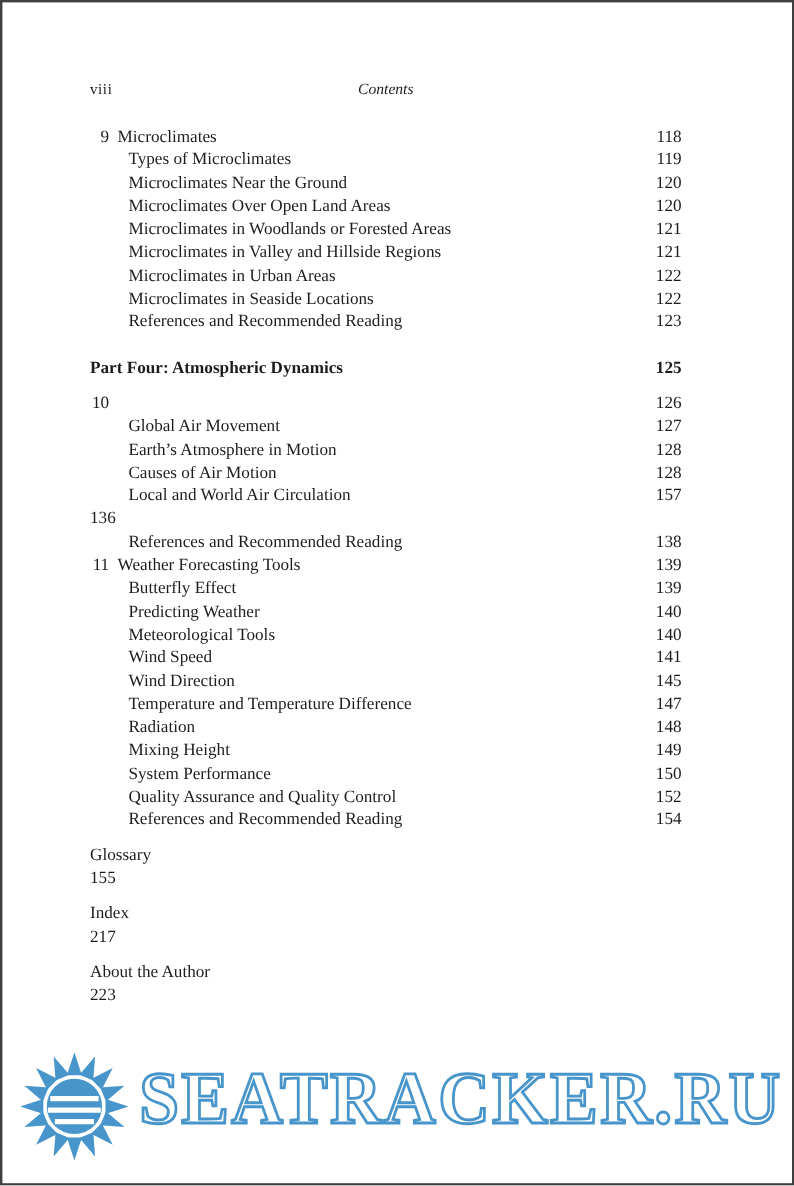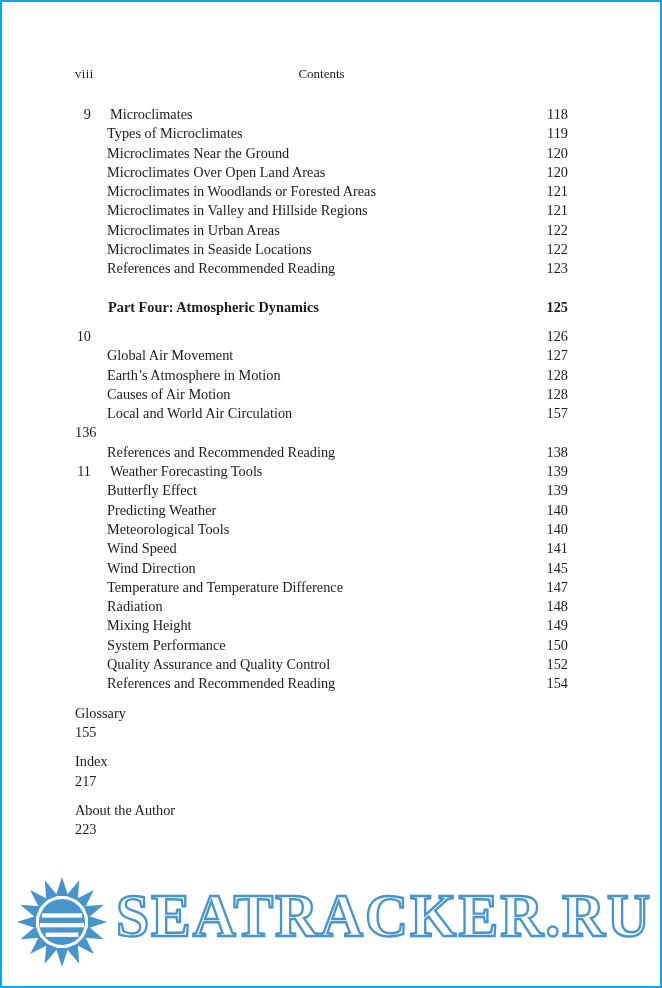--- a/index.html
+++ b/index.html
@@ -2,36 +2,36 @@
 <html><head>
 <meta charset="utf-8">
 <style>
   html,body{margin:0;padding:0;background:#e8e8e8;}
   .page{
     position:relative;
     width:662px;height:988px;
     box-sizing:border-box;
     margin:0 auto;
     background:#ffffff;
-    border:2px solid #0ea5e9;
+    border:2px solid #404040;
     font-family:"Liberation Serif", serif;
     color:#1c1c1c;
     overflow:hidden;
   }
   .content{padding:64px 92px 0 73px;}
   .header{position:relative;height:16px;margin-bottom:23px;}
   .folio{position:absolute;left:0;top:1px;font-size:12.5px;letter-spacing:.5px;}
-  .running-head{position:absolute;left:50%;transform:translateX(-50%);top:0;font-size:13px;text-align:center;}
+  .running-head{position:absolute;left:50%;transform:translateX(-50%);top:0;font-style:italic;font-size:13px;text-align:center;}
   .toc{font-size:14.3px;}
   .row{display:flex;justify-content:space-between;align-items:baseline;line-height:19.3px;}
   .row-left{display:flex;}
   .row-chapter .num{display:inline-block;width:16px;text-align:right;}
-  .row-chapter .title{margin-left:19px;}
+  .row-chapter .title{margin-left:7px;}
   .row-section .row-left{padding-left:32px;}
-  .row-part{font-weight:bold;margin-top:19px;margin-bottom:10px;margin-left:33px;}
+  .row-part{font-weight:bold;margin-top:19px;margin-bottom:10px;}
   .row-back{margin-top:10px;flex-direction:column;}
   .page-num{text-align:right;}
   .watermark{
     position:absolute;left:12px;bottom:16px;
     display:flex;align-items:flex-start;gap:0px;
     opacity:.96;
   }
   .wm-letters{
     font-family:"Liberation Serif", serif;
     font-weight:700;

